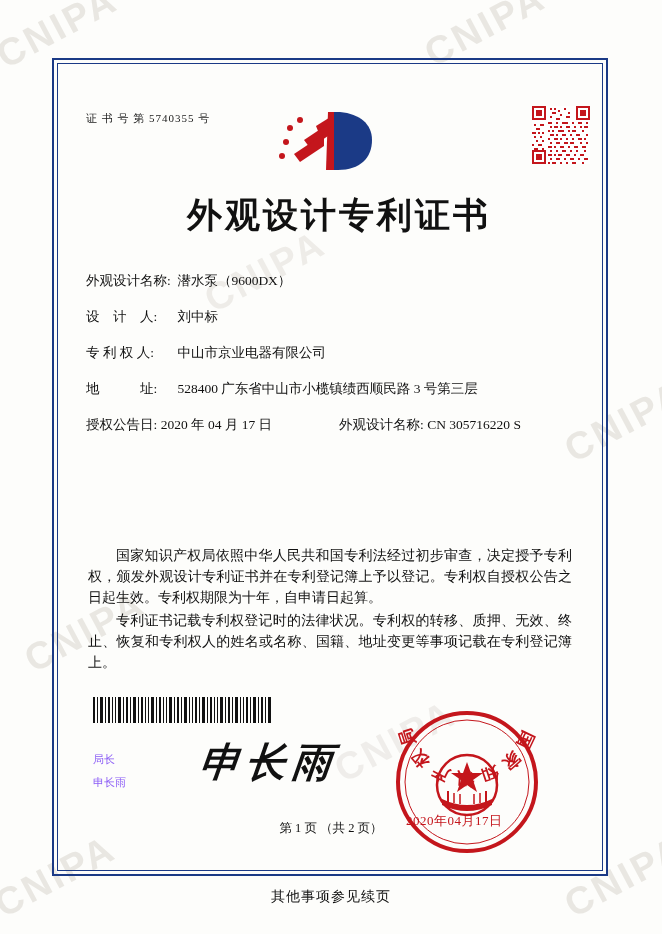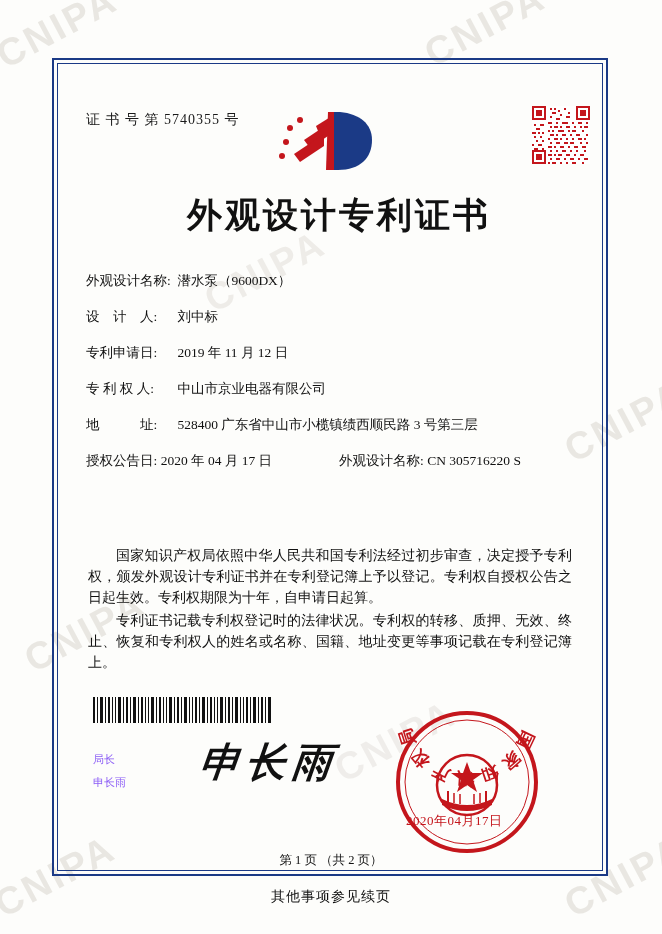--- a/index.html
+++ b/index.html
@@ -55,21 +55,21 @@
     left: 57px; top: 63px;
     width: 546px; height: 808px;
     border: 1px solid #1b3a86;
     box-sizing: border-box;
   }
 
   
   .cert-no {
     position: absolute;
     left: 86px; top: 111px;
-    font-size: 14px;
+    font-size: 11px;
     color: #1a1a1a;
     letter-spacing: 1px;
   }
 
   .logo {
     position: absolute;
     left: 276px; top: 106px;
     width: 108px; height: 70px;
   }
   .qr {
@@ -165,21 +165,21 @@
     width: 124px;
     font-size: 13px;
     color: #c4161c;
     letter-spacing: 0.5px;
     font-family: "Liberation Serif", serif;
   }
 
   
   .page-num {
     position: absolute;
-    left: 0; right: 0; top: 852px;
+    left: 0; right: 0; top: 820px;
     text-align: center;
     font-size: 12.5px;
     color: #111;
   }
   .footnote {
     position: absolute;
     left: 0; right: 0; top: 888px;
     text-align: center;
     font-size: 14px;
     color: #111;
@@ -339,24 +339,20 @@
   <div class="fields">
     <div class="row">
       <span class="lbl">外观设计名称:</span>
       <span class="val">潜水泵（9600DX）</span>
     </div>
     <div class="row">
       <span class="lbl">设　计　人:</span>
       <span class="val">刘中标</span>
     </div>
     <div class="row">
-      <span class="lbl">专利申请日:</span>
-      <span class="val">2019 年 11 月 12 日</span>
-    </div>
-    <div class="row">
       <span class="lbl">专 利 权 人:</span>
       <span class="val">中山市京业电器有限公司</span>
     </div>
     <div class="row">
       <span class="lbl">地　　　址:</span>
       <span class="val">528400 广东省中山市小榄镇绩西顺民路 3 号第三层</span>
     </div>
     <div class="row-split">
       <span class="left">
         <span class="lbl">授权公告日:</span>

